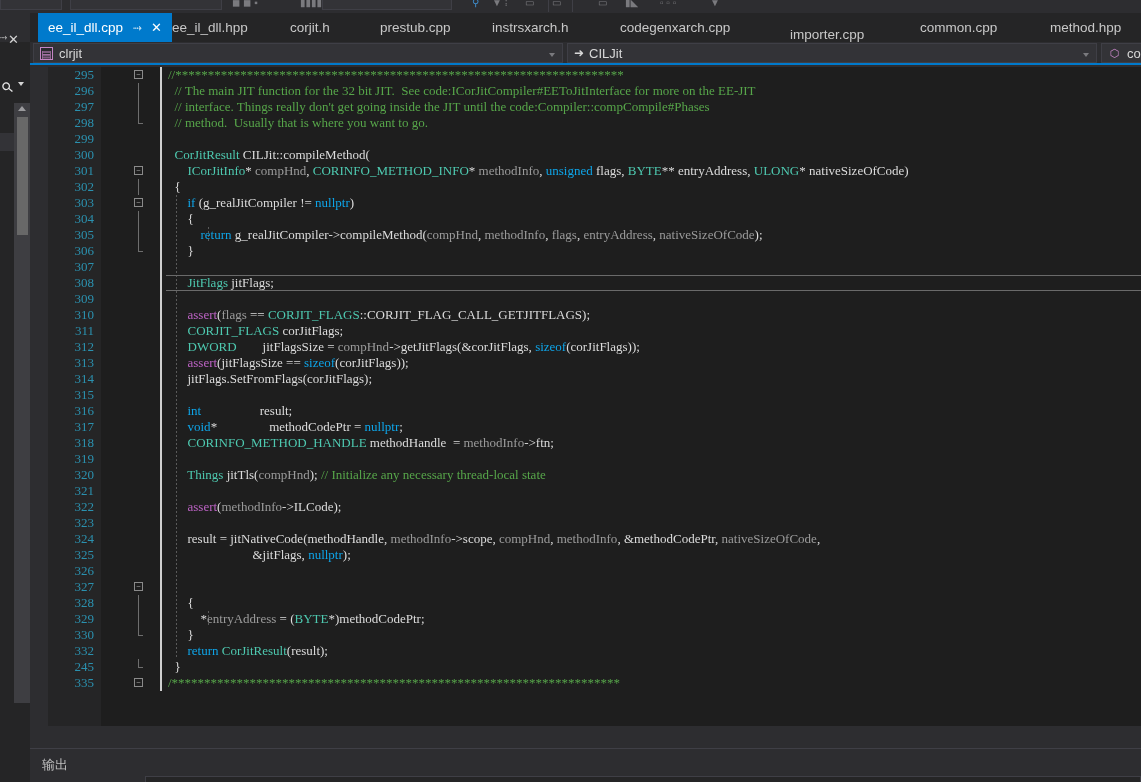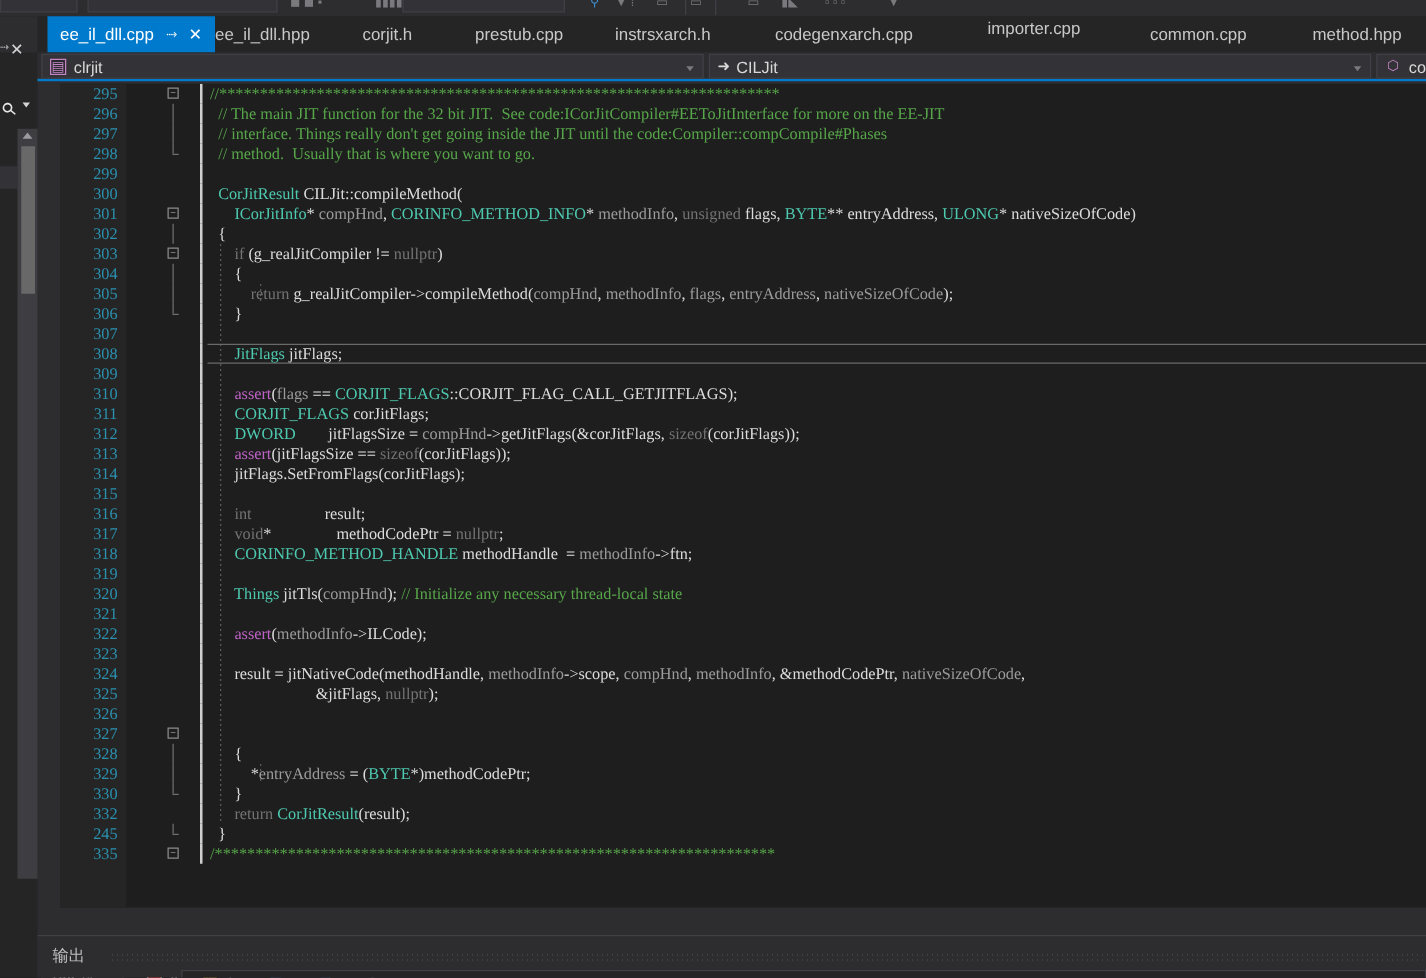--- a/index.html
+++ b/index.html
@@ -90,21 +90,21 @@
   }
 
   
   .tabbar {
     position: absolute; left: 30px; top: 13px; width: 1111px; height: 29px;
     background: #252526;
   }
   .tab {
     position: absolute; top: 0; height: 29px;
     display: flex; align-items: center;
-    padding: 12px 10px;
+    padding: 0 10px;
     font-size: 13.5px; color: #c8c8c8;
     white-space: nowrap;
     cursor: default;
   }
   .tab.active {
     background: #007acc; color: #ffffff;
   }
   .tab .tab-pin {
     margin-left: 10px; font-size: 11px; color: #ffffff; line-height: 11px;
   }
@@ -198,21 +198,21 @@
     position: absolute; left: 120px; top: 0;
     color: #dcdcdc; font-size: 13px;
     white-space: pre;
   }
   .row.current .code-hl {
     position: absolute; left: 118px; top: 0; right: 0; height: 16px;
     border-top: 1px solid #6a6a6a;
     border-bottom: 1px solid #6a6a6a;
   }
   .tok-cmt  { color: #57a64a; }
-  .tok-kw   { color: #737373; }
+  .tok-kw   { color: #0ea5e9; }
   .tok-type { color: #4ec9b0; }
   .tok-macro{ color: #bd63c5; }
   .tok-var  { color: #9b9b9b; }
   .tok-plain{ color: #dcdcdc; }
   .tok-enum { color: #b8d7a3; }
 
   
   .statusbar {
     position: absolute; left: 30px; top: 726px; width: 1111px; height: 22px;
     background: #2d2d30;

